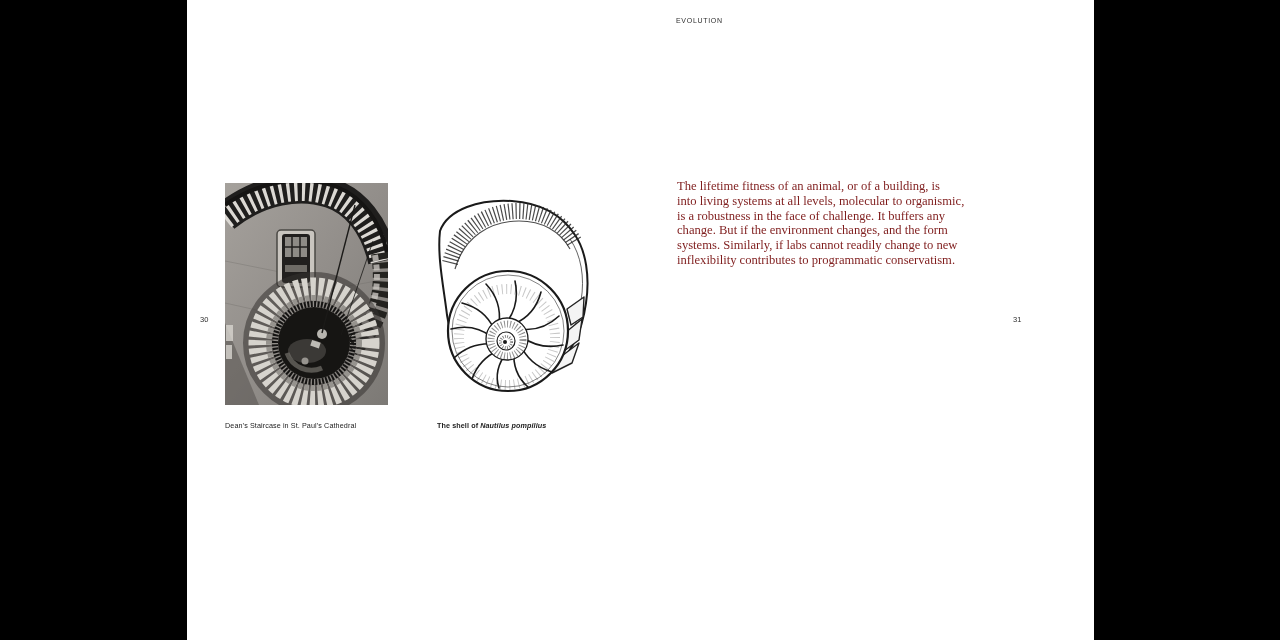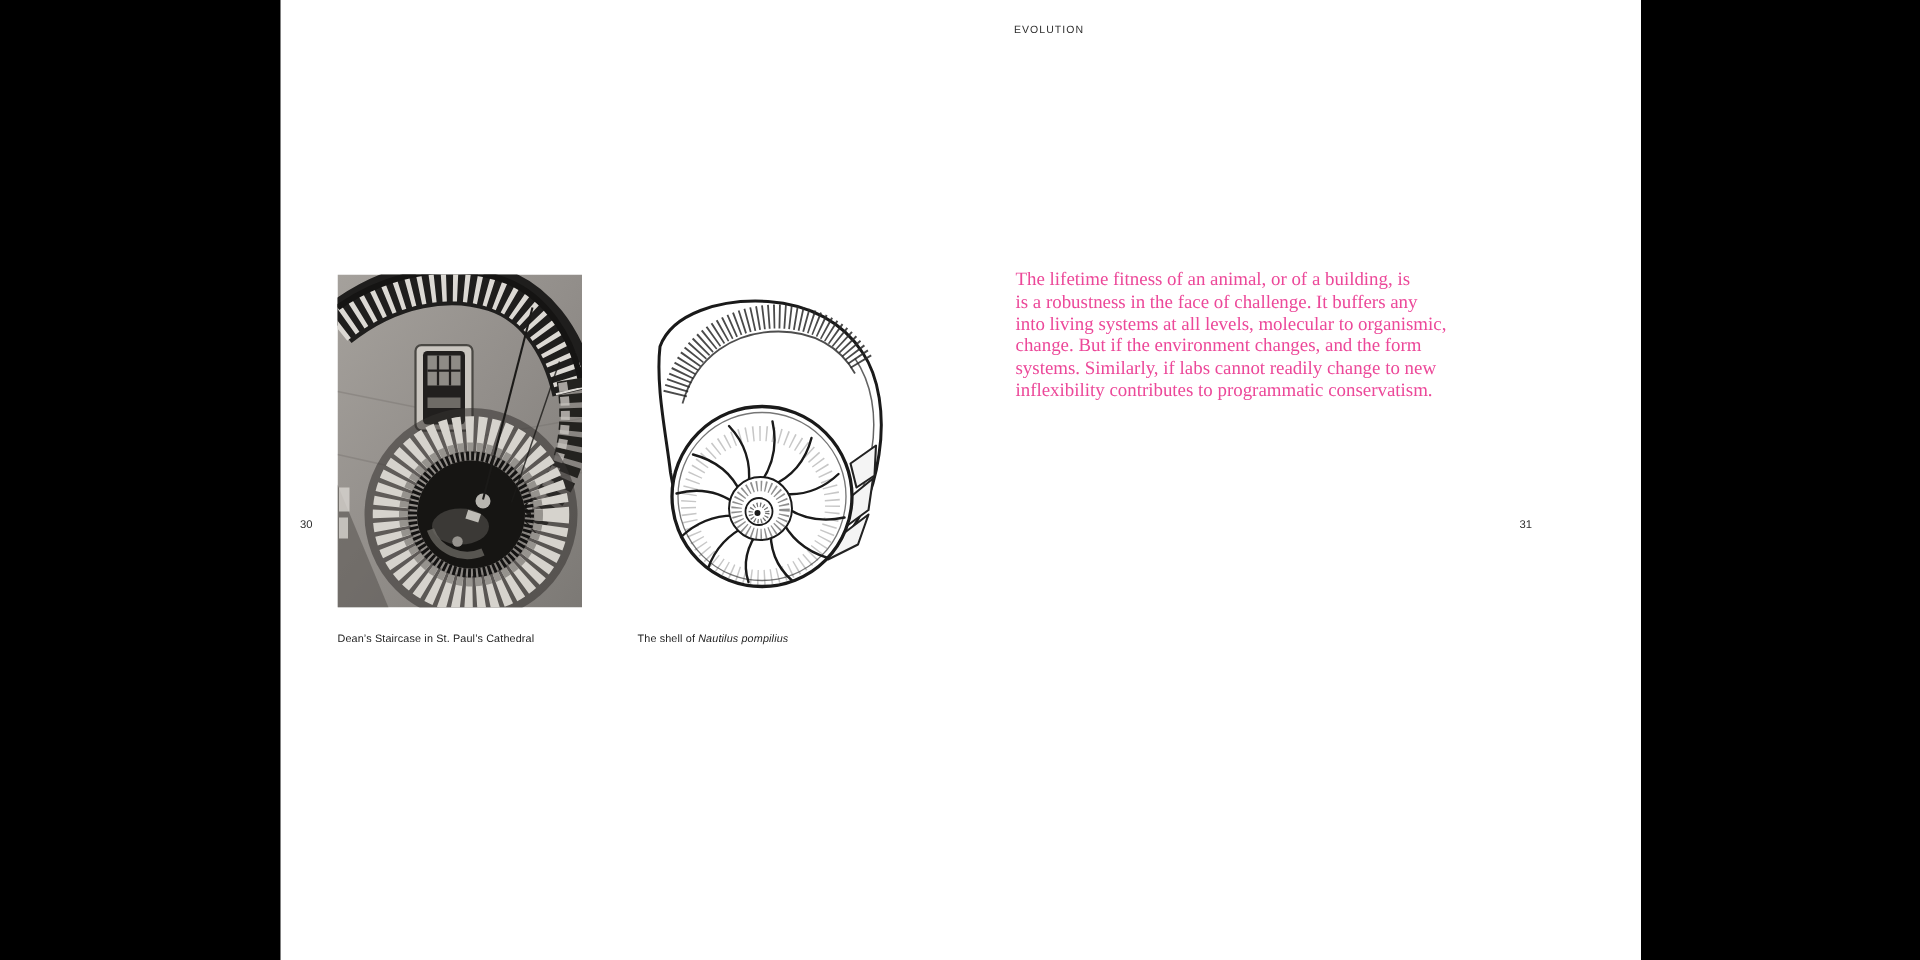--- a/index.html
+++ b/index.html
@@ -15,44 +15,44 @@
     width: 907px; height: 640px;
     background: #ffffff;
   }
   .running-head {
     position: absolute; left: 489px; top: 17px;
     font-size: 7px; letter-spacing: 0.7px;
     color: #2e2e2e; text-transform: uppercase;
   }
   .page-num {
     position: absolute; top: 315px;
-    font-size: 7.5px; color: #2e2e2e; margin-top: 30px;
+    font-size: 7.5px; color: #2e2e2e;
   }
   .page-num.left  { left: 13px; }
   .page-num.right { left: 826px; }
   .fig-photo {
     position: absolute; left: 38px; top: 183px;
     width: 163px; height: 222px;
   }
   .fig-shell {
     position: absolute; left: 245px; top: 197px;
     width: 160px; height: 196px;
   }
   .caption {
     position: absolute; top: 421px;
     font-size: 7.2px; color: #222; letter-spacing: 0.1px;
   }
   .caption.c1 { left: 38px; }
-  .caption.c2 { left: 238px; }
+  .caption.c2 { left: 250px; font-weight: bold; }
   .caption .species { font-style: italic; }
   .body-text {
     position: absolute; left: 490px; top: 179px;
     font-family: "Liberation Serif", serif;
     font-size: 12.6px; line-height: 14.8px;
-    color: #ec4899;
+    color: #7f1d1d;
   }
   .body-text .tline { white-space: nowrap; }
   svg { display: block; }
 </style>
 </head>
 <body>
 
 <div class="stage">
   <div class="spread">
 
@@ -165,21 +165,21 @@
     <div class="caption c1">
       <span>Dean’s Staircase in St. Paul’s Cathedral</span>
     </div>
 
     <div class="caption c2">
       <span>The shell of </span><span class="species">Nautilus pompilius</span>
     </div>
 
     <div class="body-text">
       <div class="tline">The lifetime fitness of an animal, or of a building, is</div>
+      <div class="tline">into living systems at all levels, molecular to organismic,</div>
       <div class="tline">is a robustness in the face of challenge. It buffers any</div>
-      <div class="tline">into living systems at all levels, molecular to organismic,</div>
       <div class="tline">change. But if the environment changes, and the form</div>
       <div class="tline">systems. Similarly, if labs cannot readily change to new</div>
       <div class="tline">inflexibility contributes to programmatic conservatism.</div>
     </div>
 
   </div>
 </div>
 
 </body></html>

